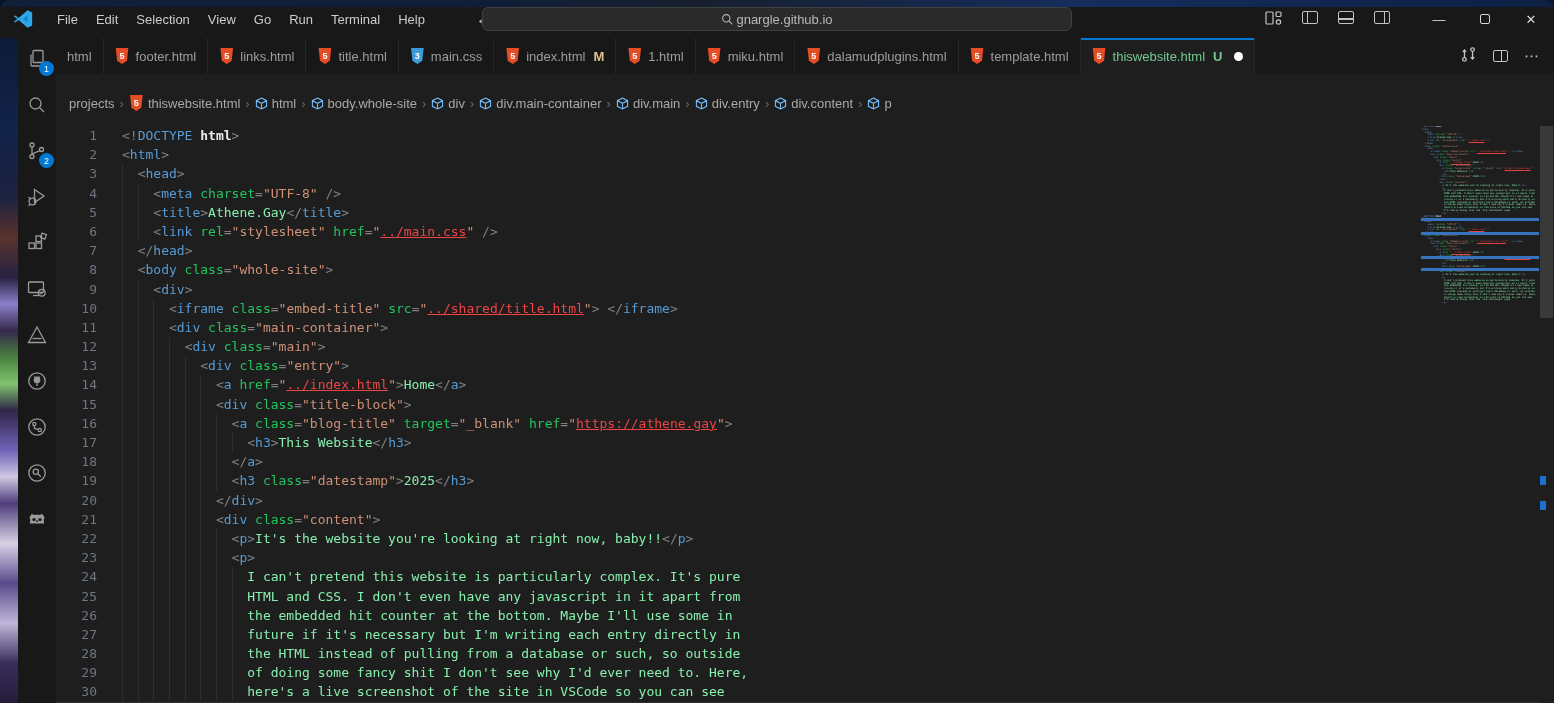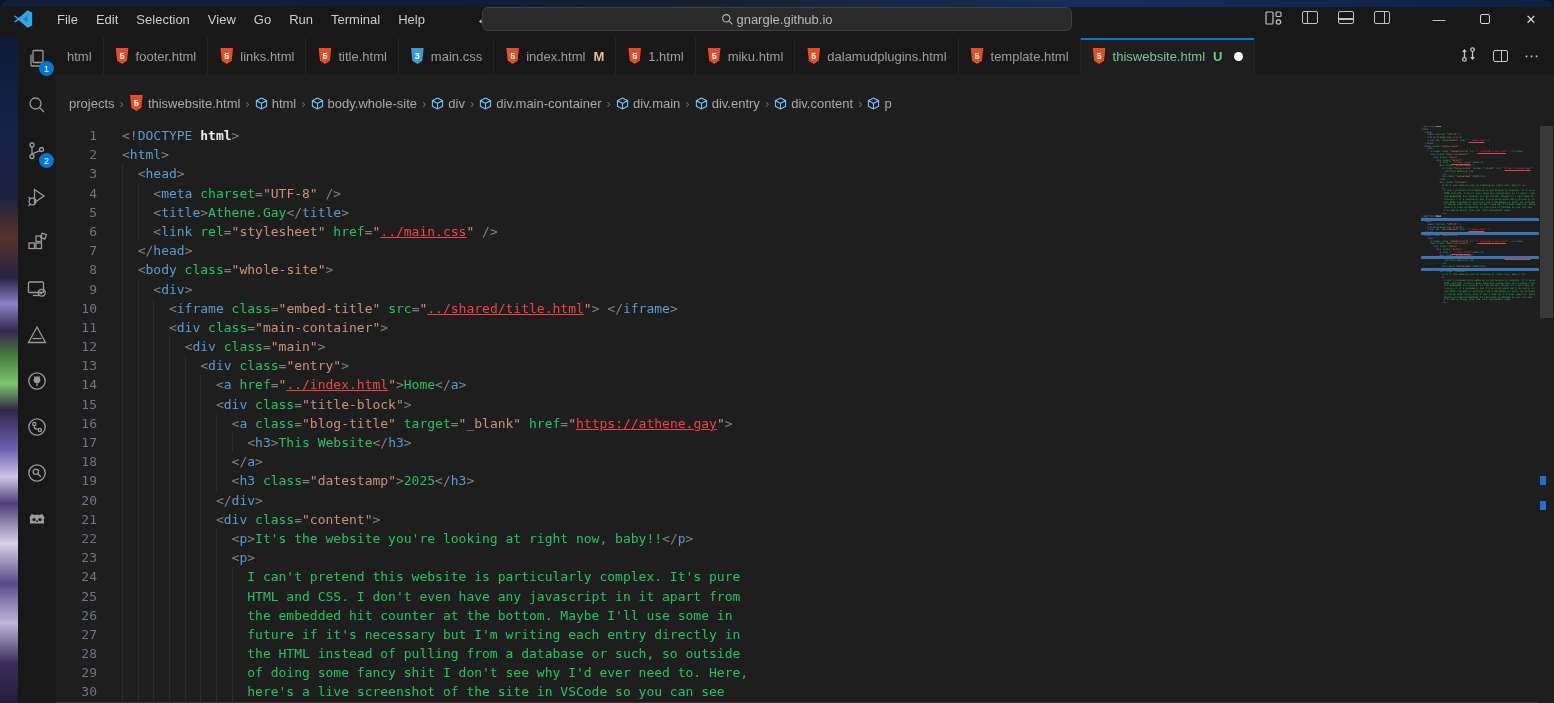--- a/index.html
+++ b/index.html
@@ -63,21 +63,21 @@
   
   .editor { position:relative; flex:1; overflow:hidden; background:#1e1e1e; }
   .codewrap { position:absolute; top:0; left:0; right:15px; }
   .line { position:relative; height:19.2px; line-height:19.2px; padding-left:66px; white-space:pre;
           font-family:"DejaVu Sans Mono", monospace; font-size:13px; color:#cccccc; }
   .line .ln { position:absolute; left:0; top:0; width:41px; text-align:right; color:#6e7681; }
   .line.current { box-shadow: inset 0 1.2px 0 #303030, inset 0 -1.2px 0 #303030; }
   .line.current .ln { color:#c6c6c6; }
   .tok-t { color:#569cd6; } .tok-a { color:#22c55e; } .tok-s { color:#ce9178; }
   .tok-l { color:#ef4444; text-decoration:underline; }
-  .tok-p { color:#808080; } .tok-x { color:#22c55e; }
+  .tok-p { color:#808080; } .tok-x { color:#86efac; }
   .tok-b { color:#ebebeb; font-weight:bold; }
   .tok-w { display:inline-block; height:19.2px; vertical-align:top;
            background:repeating-linear-gradient(90deg,#2d2d2d 0 1px, transparent 1px 2ch); }
   .caret { display:inline-block; width:2px; height:16px; background:#dcdcdc; vertical-align:middle; margin-bottom:2px; }
 
   
   .minimap { position:absolute; top:0; right:15px; width:118px; height:210px; overflow:hidden; opacity:.95; }
   .mm-line { white-space:pre; font-family:"DejaVu Sans Mono", monospace; font-size:2.4px; line-height:2.8px; }
   .minimap .tok-w { background:none; height:2.8px; }
   .mm-hline { position:absolute; left:0; right:0; height:3px; background:#3878c5; }

